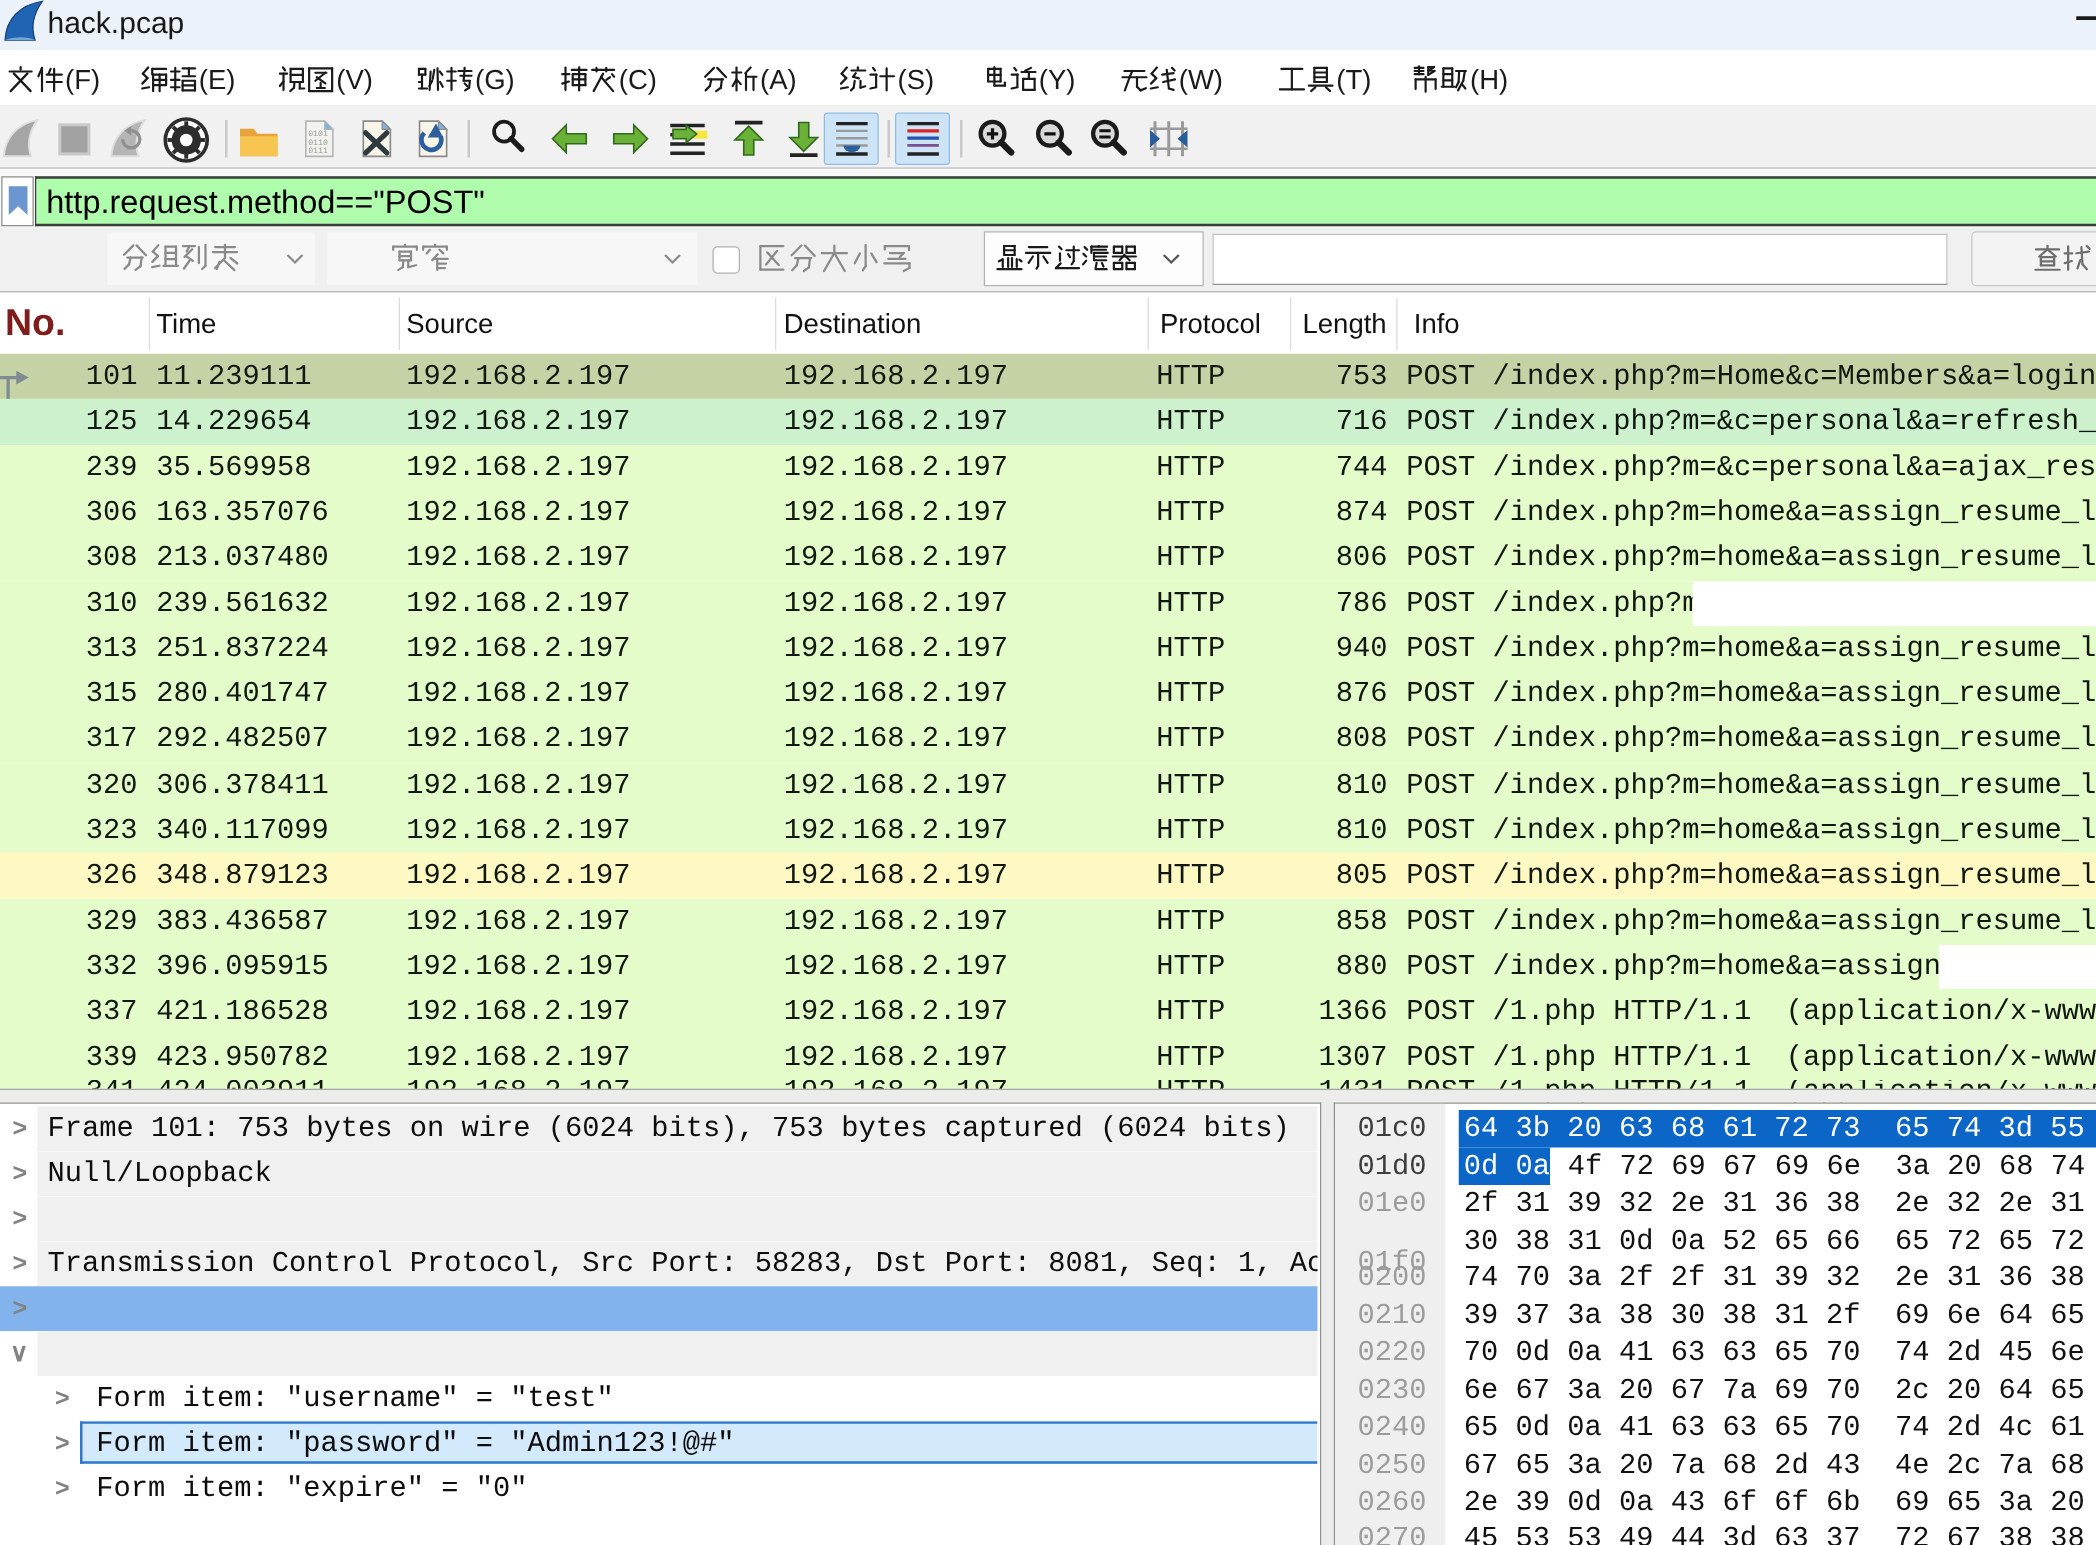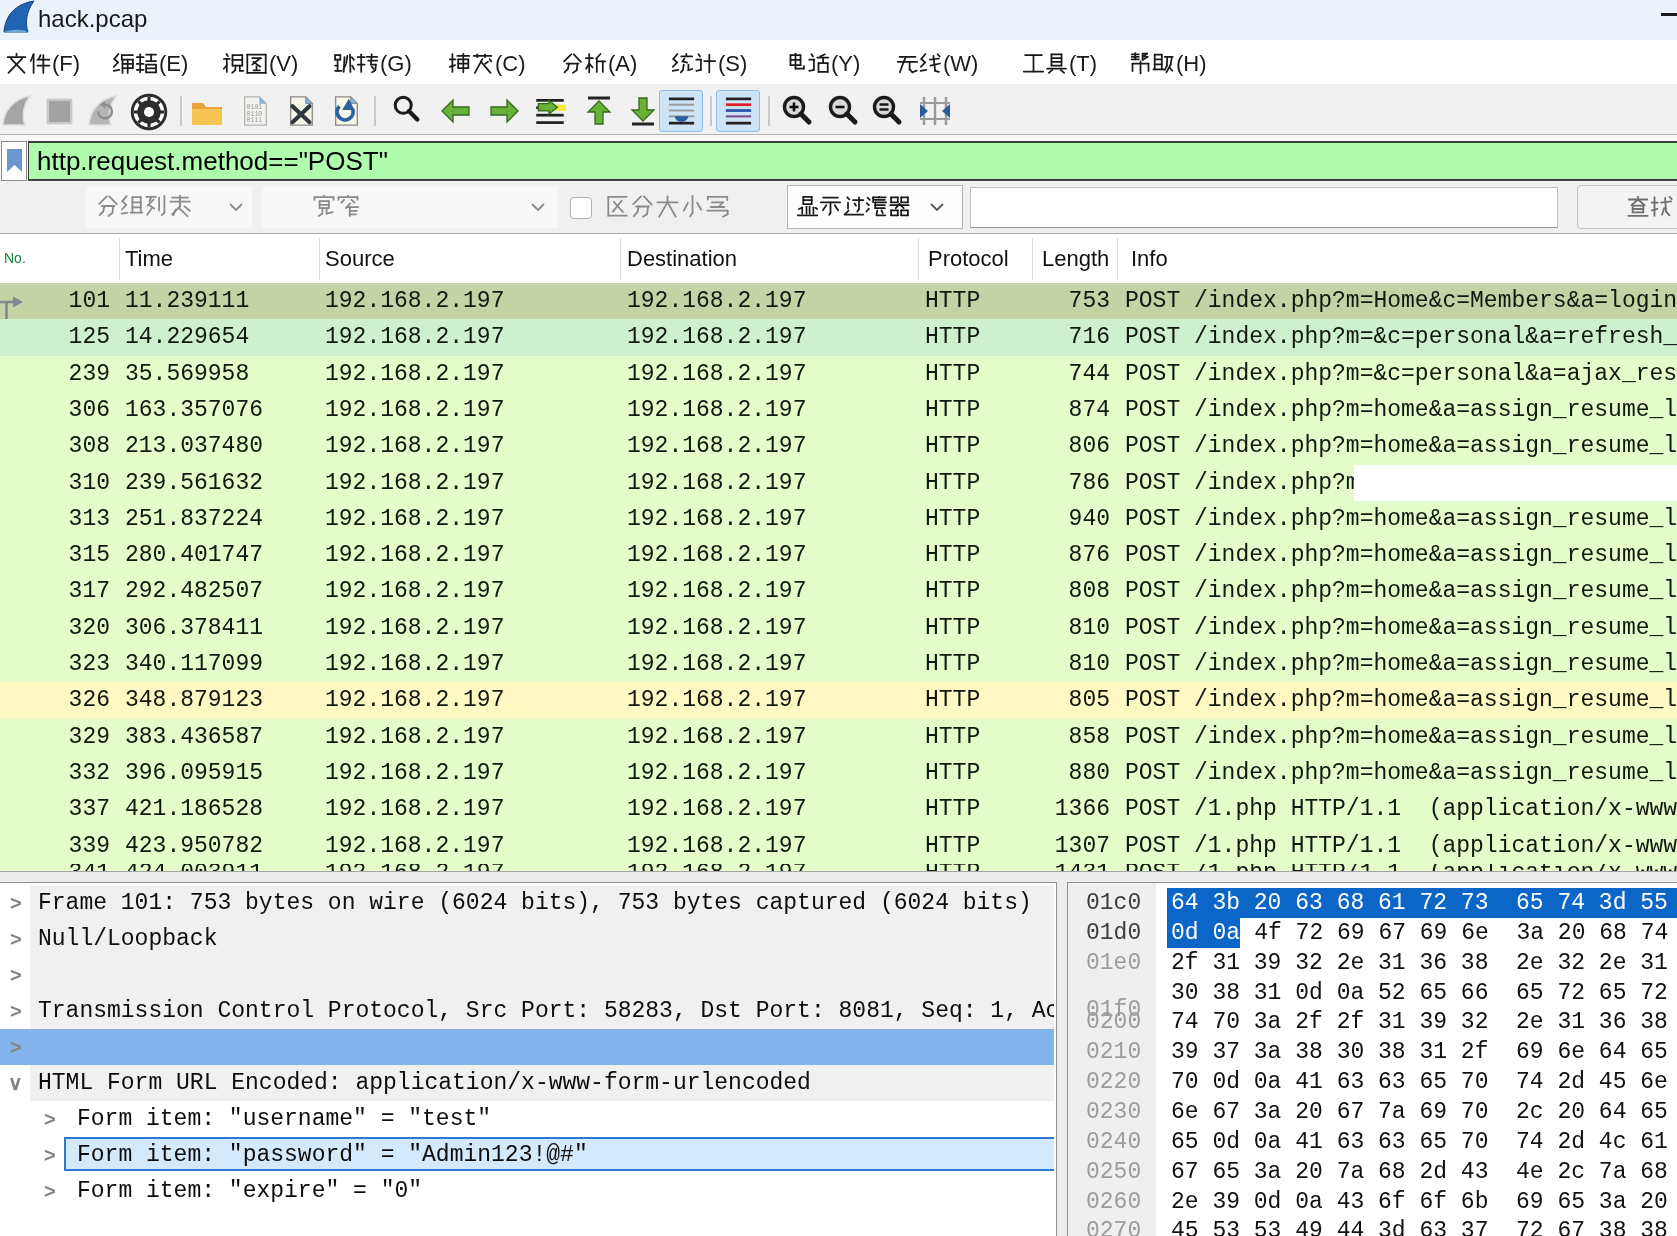--- a/index.html
+++ b/index.html
@@ -558,21 +558,21 @@
       <line x1="24.7" y1="6.6" x2="30.8" y2="6.6"></line>
       <line x1="24.7" y1="14.5" x2="30.4" y2="12.8"></line>
       <line x1="34.1" y1="6.6" x2="44.2" y2="5.3"></line>
       <line x1="38.1" y1="1.8" x2="39.0" y2="15.4"></line>
       <line x1="39.0" y1="15.4" x2="42.5" y2="19.4"></line>
       <line x1="37.2" y1="12.1" x2="35.0" y2="18.7"></line>
       <line x1="42.5" y1="0.9" x2="44.7" y2="3.1"></line>
     </svg></div>
 
 <div style="position:absolute;left:0;top:234px;width:1677px;height:49px;background:#fff">
-    <div style="position:absolute;left:4px;top:0;height:49px;line-height:49px;font-size:14px;color:#15803d;overflow:hidden;">No.</div>
+    <div style="position:absolute;left:4px;top:0;height:49px;line-height:49px;font-size:30px;color:#7f1d1d;overflow:hidden;font-weight:bold;">No.</div>
     <div style="position:absolute;left:125px;top:0;height:49px;line-height:49px;font-size:22px;color:#111;overflow:hidden;">Time</div>
     <div style="position:absolute;left:325px;top:0;height:49px;line-height:49px;font-size:22px;color:#111;overflow:hidden;">Source</div>
     <div style="position:absolute;left:627px;top:0;height:49px;line-height:49px;font-size:22px;color:#111;overflow:hidden;">Destination</div>
     <div style="position:absolute;left:928px;top:0;height:49px;line-height:49px;font-size:22px;color:#111;overflow:hidden;">Protocol</div>
     <div style="position:absolute;left:1042px;top:0;height:49px;line-height:49px;font-size:22px;color:#111;overflow:hidden;width:75px;">Length</div>
     <div style="position:absolute;left:1131px;top:0;height:49px;line-height:49px;font-size:22px;color:#111;overflow:hidden;">Info</div>
     <div style="position:absolute;left:119px;top:4px;width:1px;height:42px;background:#dcdcdc"></div>
     <div style="position:absolute;left:319px;top:4px;width:1px;height:42px;background:#dcdcdc"></div>
     <div style="position:absolute;left:620px;top:4px;width:1px;height:42px;background:#dcdcdc"></div>
     <div style="position:absolute;left:918px;top:4px;width:1px;height:42px;background:#dcdcdc"></div>
@@ -693,21 +693,21 @@
   </div>
 <div style="position:absolute;left:0;top:718.6px;width:1677px;height:37.1px;background:#e3fcca;overflow:hidden">
     <div class="m r" style="left:0;width:110px">329</div>
     <div class="m" style="left:125px">383.436587</div>
     <div class="m" style="left:325px">192.168.2.197</div>
     <div class="m" style="left:627px">192.168.2.197</div>
     <div class="m" style="left:925px">HTTP</div>
     <div class="m r" style="left:980px;width:130px">858</div>
     <div class="m" style="left:1125px;width:560px">POST /index.php?m=home&amp;a=assign_resume_list HTTP/1.1</div>
   </div>
-<div style="position:absolute;left:0;top:754.9px;width:1677px;height:37.1px;background:#e3fcca;overflow:hidden">
+<div style="position:absolute;left:0;top:754.9px;width:1551px;height:37.1px;background:#e3fcca;overflow:hidden">
     <div class="m r" style="left:0;width:110px">332</div>
     <div class="m" style="left:125px">396.095915</div>
     <div class="m" style="left:325px">192.168.2.197</div>
     <div class="m" style="left:627px">192.168.2.197</div>
     <div class="m" style="left:925px">HTTP</div>
     <div class="m r" style="left:980px;width:130px">880</div>
     <div class="m" style="left:1125px;width:560px">POST /index.php?m=home&amp;a=assign_resume_list HTTP/1.1</div>
   </div>
 <div style="position:absolute;left:0;top:791.2px;width:1677px;height:37.1px;background:#e3fcca;overflow:hidden">
     <div class="m r" style="left:0;width:110px">337</div>
@@ -762,21 +762,20 @@
       <div style="position:absolute;left:30px;top:0;width:1024px;height:36px;background:#f0f0f0"></div>
       <div style="position:absolute;left:10px;top:0;height:36px;line-height:36px;font-family:'Liberation Sans',sans-serif;font-size:20px;font-weight:bold;color:#828282">&gt;</div>
       <div class="m2" style="left:38px">Transmission Control Protocol, Src Port: 58283, Dst Port: 8081, Seq: 1, Ack</div>
     </div>
     <div style="position:absolute;left:0;top:146px;width:1054px;height:36px;background:#82b3ec;overflow:hidden">
       <div style="position:absolute;left:10px;top:0;height:36px;line-height:36px;font-family:'Liberation Sans',sans-serif;font-size:20px;font-weight:bold;color:#828282">&gt;</div>
     </div>
     <div style="position:absolute;left:0;top:182px;width:1054px;height:36px;background:#ffffff;overflow:hidden">
       <div style="position:absolute;left:30px;top:0;width:1024px;height:36px;background:#f0f0f0"></div>
       <div style="position:absolute;left:8px;top:0;height:36px;line-height:36px;font-family:'Liberation Sans',sans-serif;font-size:20px;font-weight:bold;color:#828282">∨</div>
-      <div class="m2" style="left:38px">HTML Form URL Encoded: application/x-www-form-urlencoded</div>
     </div>
     <div style="position:absolute;left:0;top:218px;width:1054px;height:36px;background:#ffffff;overflow:hidden">
       <div style="position:absolute;left:44px;top:0;height:36px;line-height:36px;font-family:'Liberation Sans',sans-serif;font-size:20px;font-weight:bold;color:#828282">&gt;</div>
       <div class="m2" style="left:77px">Form item: "username" = "test"</div>
     </div>
     <div style="position:absolute;left:0;top:254px;width:1054px;height:36px;background:#ffffff;overflow:hidden">
       <div style="position:absolute;left:64px;top:0px;width:990px;height:34px;background:#d3e9fc;border:2px solid #2e78cf;border-right:none;box-sizing:border-box"></div>
       <div style="position:absolute;left:44px;top:0;height:36px;line-height:36px;font-family:'Liberation Sans',sans-serif;font-size:20px;font-weight:bold;color:#828282">&gt;</div>
       <div class="m2" style="left:77px">Form item: "password" = "Admin123!@#"</div>
     </div>

